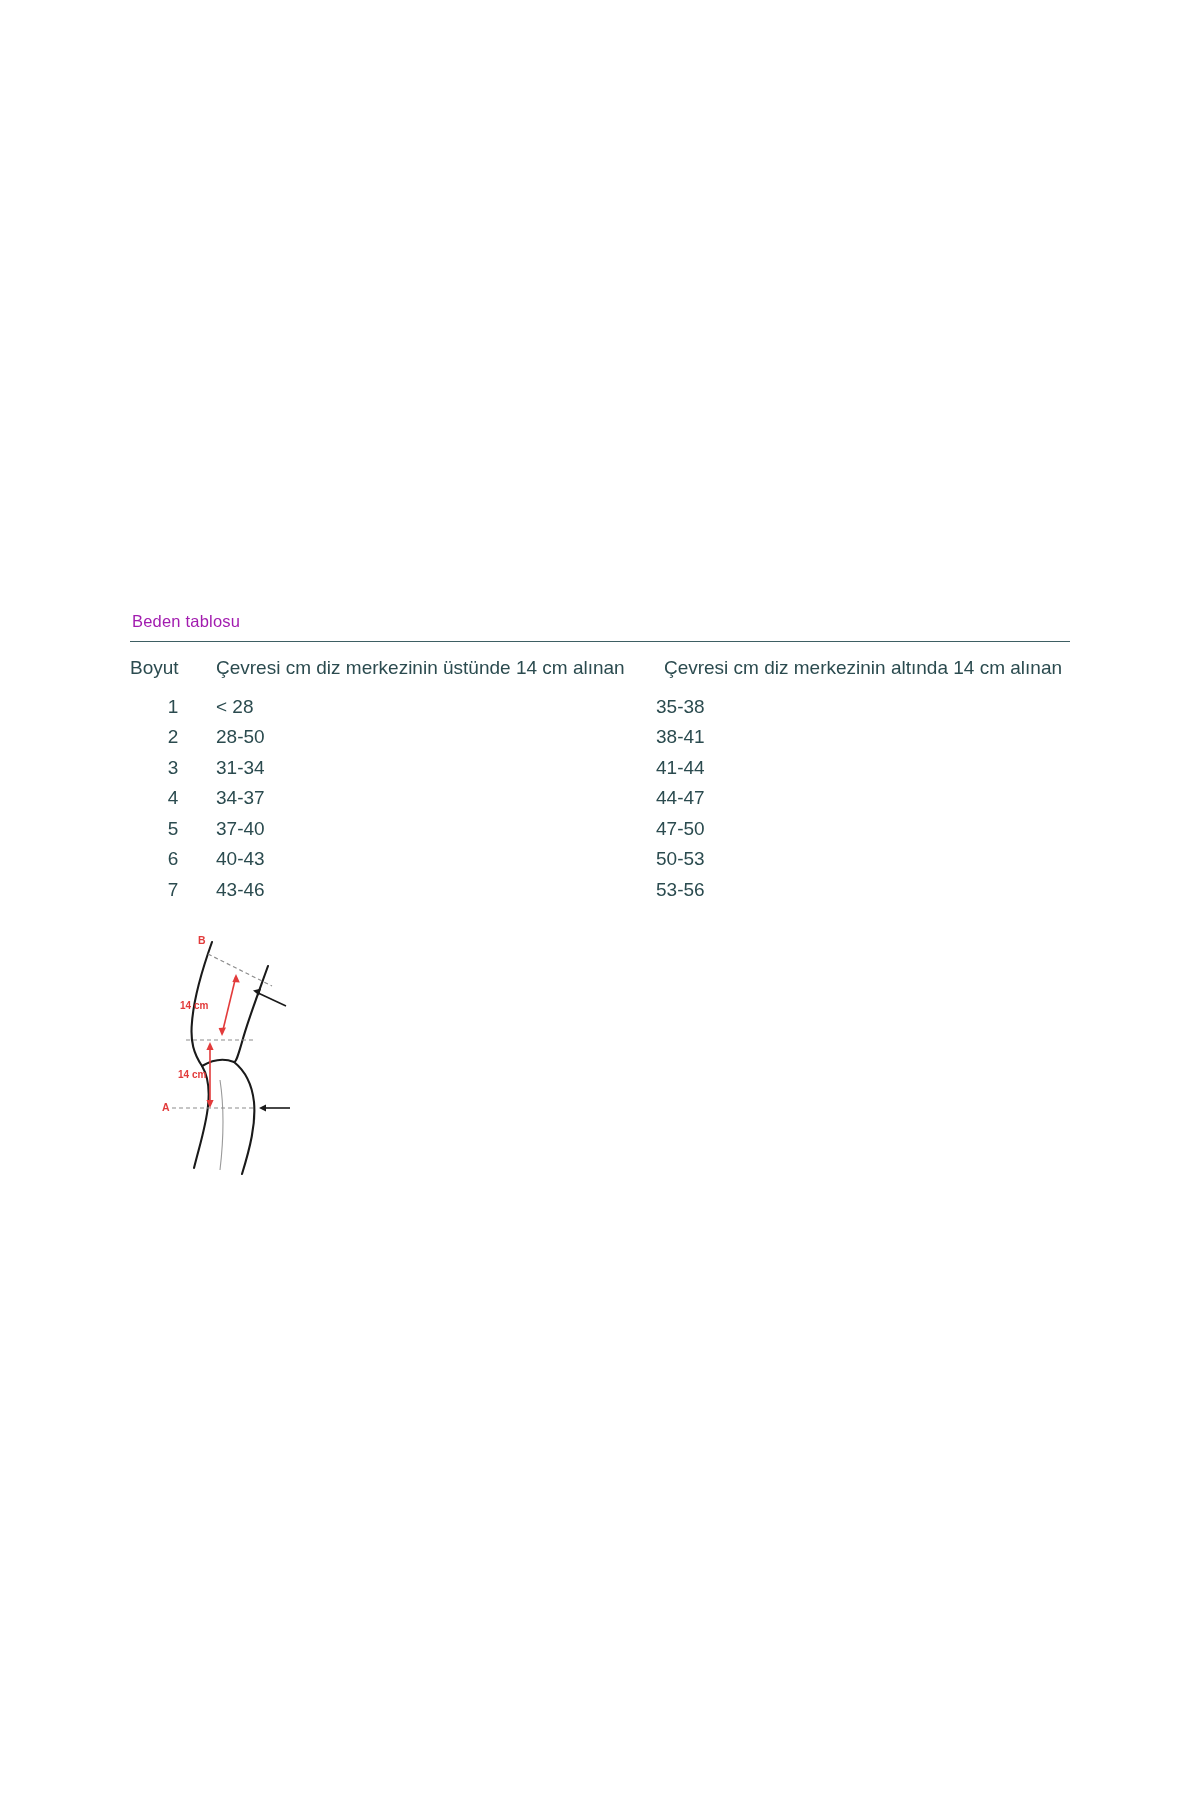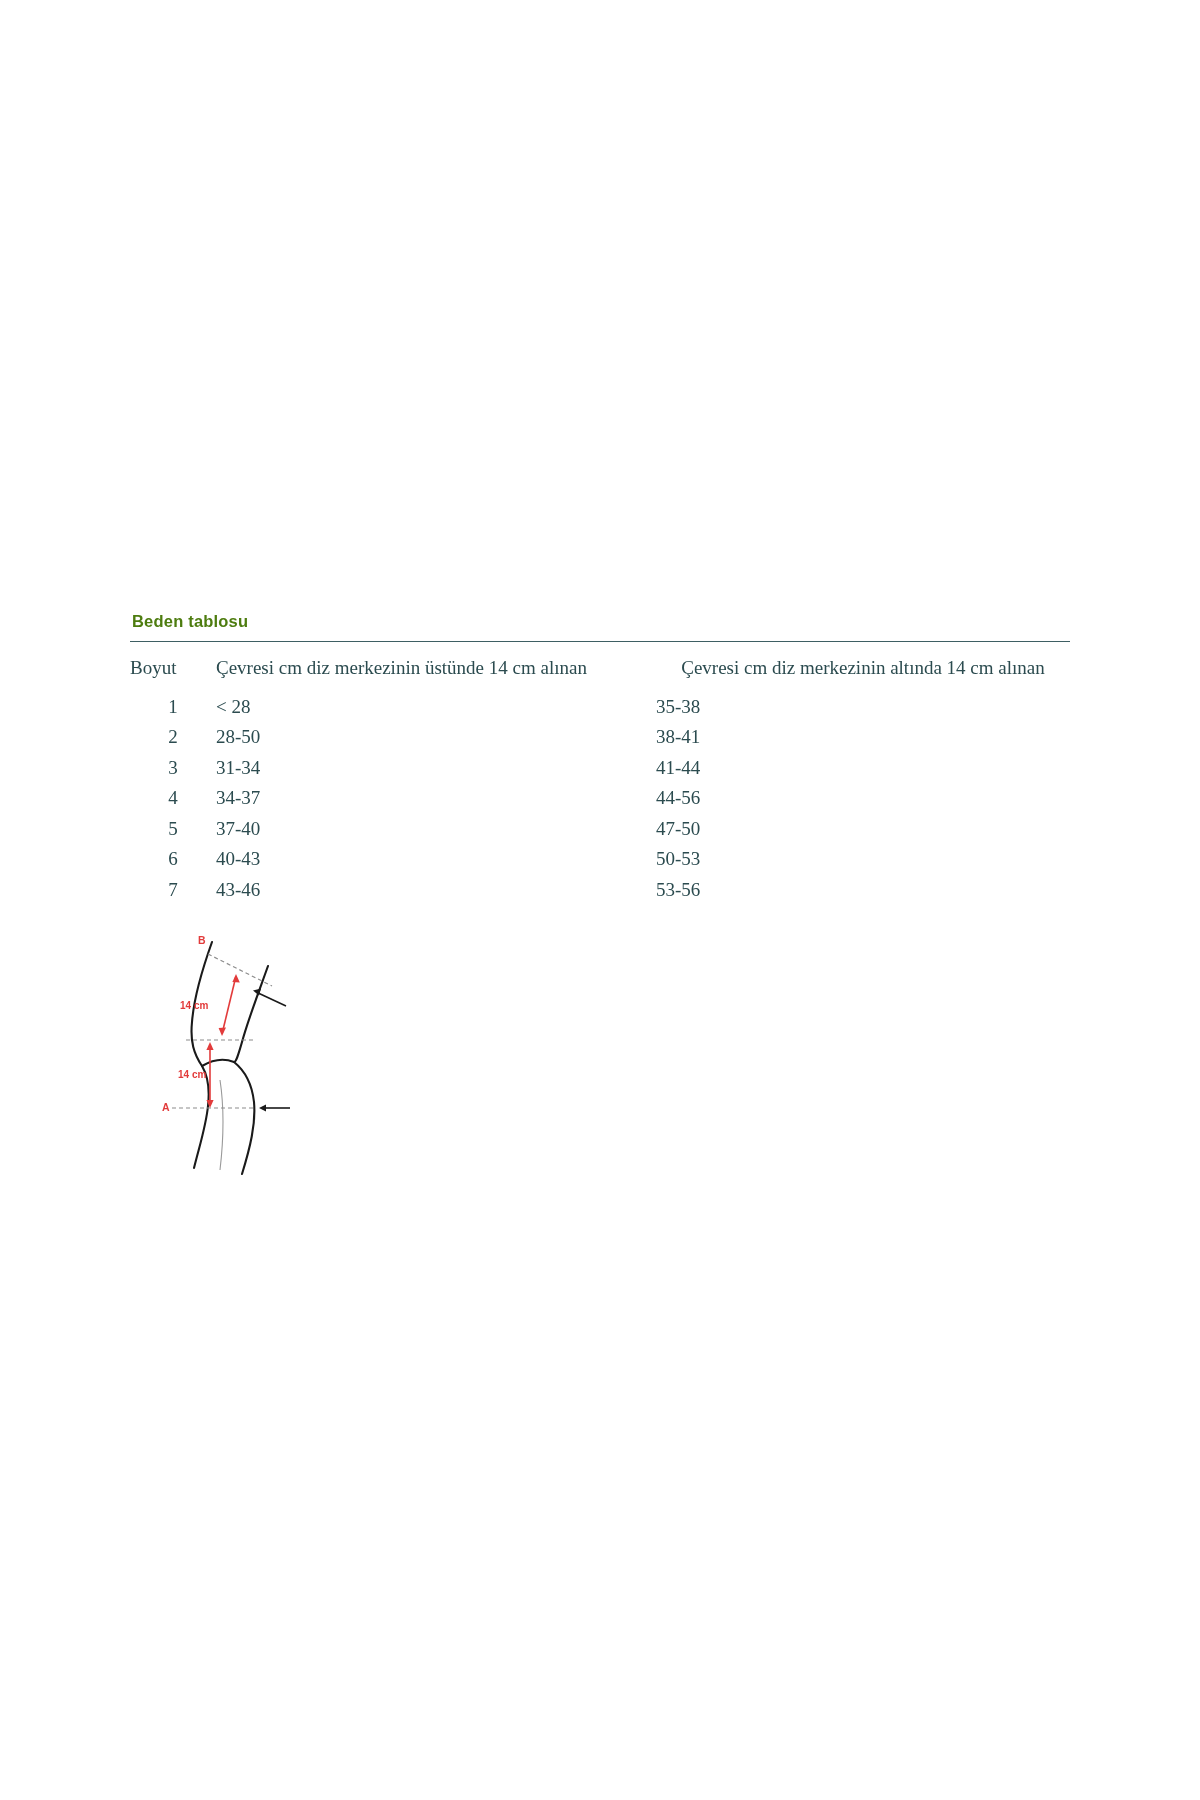--- a/index.html
+++ b/index.html
@@ -27,39 +27,38 @@
 
   .size-chart {
     position: absolute;
     left: 130px;
     top: 612px;
     width: 940px;
   }
 
   .chart-title {
     font-size: 16.5px;
-    font-weight: bold;
-    color: #4d7c0f;
+    font-weight: normal;
+    color: #a21caf;
     letter-spacing: 0.2px;
     margin: 0 0 10px 2px;
   }
 
   .chart-rule {
     height: 1px;
     background: #3e5f63;
     width: 100%;
     margin-bottom: 14px;
   }
 
   table.size-table {
     border-collapse: collapse;
     width: 100%;
     font-size: 19px;
     color: #2b4b4f;
-    font-family: Liberation Serif, serif;
   }
 
   table.size-table th {
     font-weight: normal;
     vertical-align: top;
     padding: 0 0 12px 0;
     line-height: 1.25;
   }
 
   th.col-size {
@@ -141,21 +140,21 @@
           <td class="c-below">38-41</td>
         </tr>
         <tr>
           <td class="c-size">3</td>
           <td class="c-above">31-34</td>
           <td class="c-below">41-44</td>
         </tr>
         <tr>
           <td class="c-size">4</td>
           <td class="c-above">34-37</td>
-          <td class="c-below">44-56</td>
+          <td class="c-below">44-47</td>
         </tr>
         <tr>
           <td class="c-size">5</td>
           <td class="c-above">37-40</td>
           <td class="c-below">47-50</td>
         </tr>
         <tr>
           <td class="c-size">6</td>
           <td class="c-above">40-43</td>
           <td class="c-below">50-53</td>

